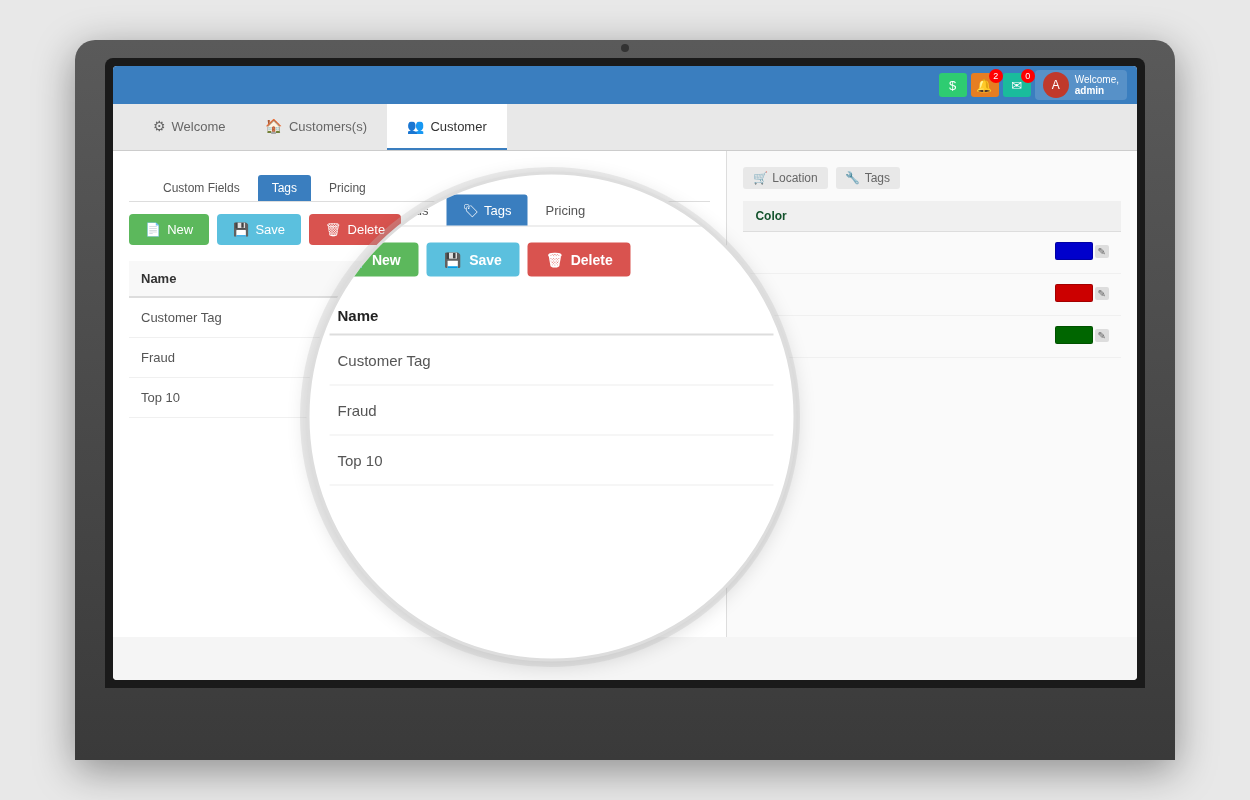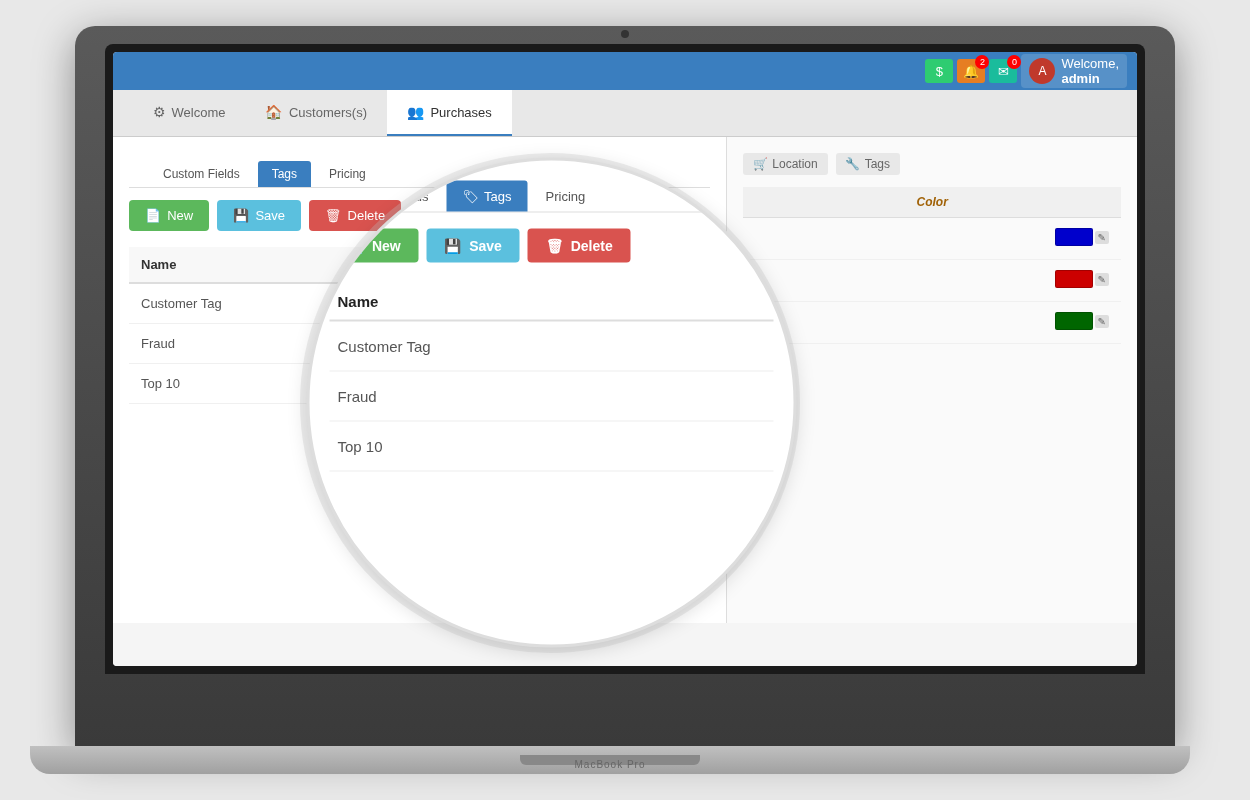--- a/index.html
+++ b/index.html
@@ -139,21 +139,21 @@
       background: #c0392b;
       overflow: hidden;
       display: flex;
       align-items: center;
       justify-content: center;
       color: white;
       font-size: 12px;
     }
     .nav-user-text {
       color: white;
-      font-size: 13px;
+      font-size: 10px;
     }
 
     
     .screen-content {
       width: 100%;
       height: calc(100% - 38px);
       background: #f5f5f5;
       position: relative;
     }
 
@@ -278,27 +278,26 @@
       display: flex;
       align-items: center;
       gap: 4px;
     }
     .color-table {
       width: 100%;
       border-collapse: collapse;
       font-size: 12px;
     }
     .color-table th {
-      text-align: center;
+      text-align: left;
       padding: 8px 12px;
       background: #f0f0f0;
       border-bottom: 1px solid #ddd;
       font-weight: 600;
-      color: #a16207;
-      font-style: italic;
+      color: #14532d;
     }
     .color-table td {
       padding: 10px 12px;
       border-bottom: 1px solid #f0f0f0;
       text-align: right;
     }
     .color-swatch {
       display: inline-block;
       width: 38px;
       height: 18px;
@@ -458,21 +457,21 @@
             <div class="tab-item">
               <span class="tab-icon">⚙</span>
               <span>Welcome</span>
             </div>
             <div class="tab-item">
               <span class="tab-icon">🏠</span>
               <span>Customers(s)</span>
             </div>
             <div class="tab-item active">
               <span class="tab-icon">👥</span>
-              <span>Purchases</span>
+              <span>Customer</span>
             </div>
           </div>
 
           <div class="content-area">
 
             <div class="left-panel">
 
               <div class="sub-tabs">
                 <div class="sub-tab">Custom Fields</div>
                 <div class="sub-tab active">Tags</div>
@@ -619,18 +618,14 @@
               </div>
             </div>
           </div>
 
         </div>
 
       </div>
     </div>
   </div>
 
-  <div class="laptop-base">
-    <div class="laptop-notch"></div>
-    <span class="macbook-label">MacBook Pro</span>
-  </div>
 
 </div>
 
 </body></html>

